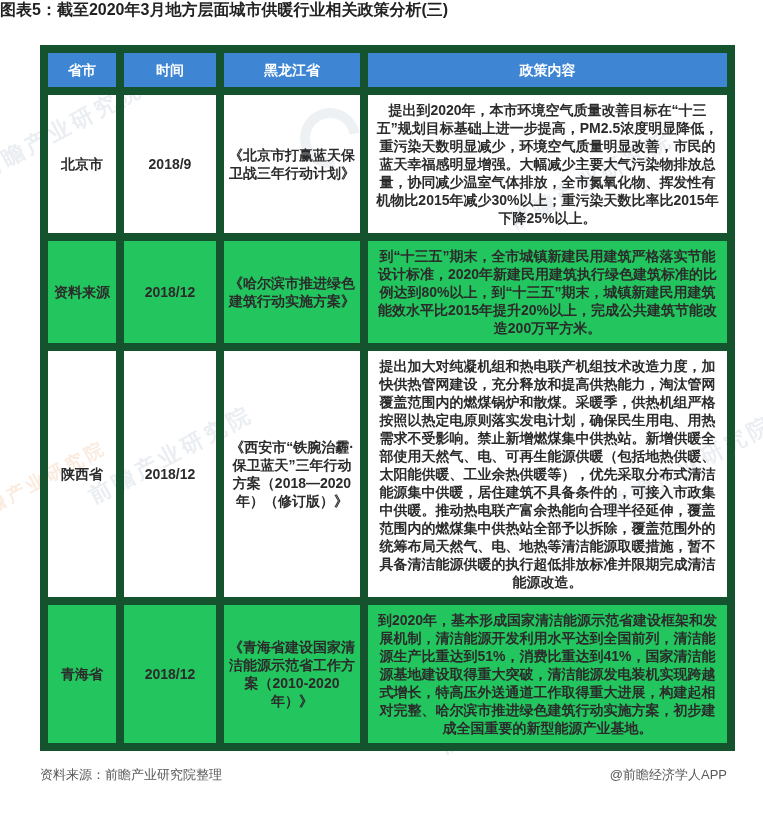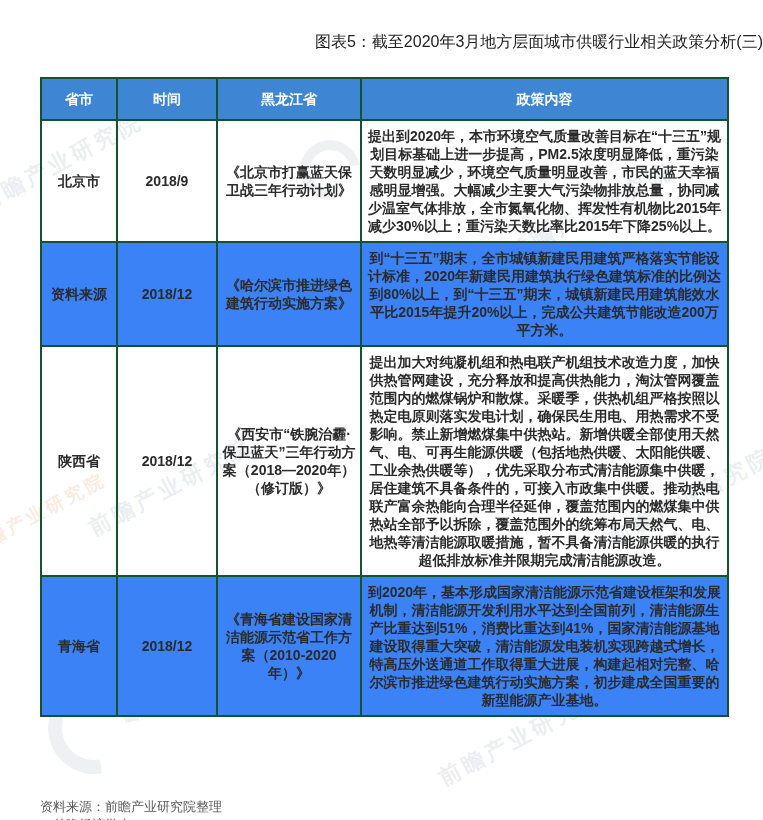--- a/index.html
+++ b/index.html
@@ -34,63 +34,62 @@
     border-radius: 50%;
     border-right-color: transparent;
     transform: rotate(35deg);
   }
   .wm-logo.l1 { left: 300px; top: 108px; width: 60px; height: 60px; border-width: 10px; }
   .wm-logo.l2 { left: 48px;  top: 650px; }
 
   
   .title {
     position: relative; z-index: 1;
-    text-align: right;
-    margin-top: 32px;
-    font-size: 16px; font-weight: normal;
+    text-align: left;
+    font-size: 16px; font-weight: bold;
     color: #222222;
   }
 
   
   table.policy {
     position: relative; z-index: 1;
     margin: 24px 36px 0 40px;
     width: 687px;
     border-collapse: collapse;
     table-layout: fixed;
   }
   .policy th, .policy td {
-    border: 2px solid #14532d;
+    border: 8px solid #14532d;
     text-align: center;
     vertical-align: middle;
     font-size: 14px;
     line-height: 18px;
     font-weight: bold;
     color: #2b2b2b;
     padding: 4px 3px;
   }
   .policy th {
     background: #3e86d4;
     color: #ffffff;
     height: 42px;
     font-size: 14px;
   }
   .policy col.c-prov { width: 76px; }
   .policy col.c-date { width: 100px; }
   .policy col.c-name { width: 144px; }
   .policy col.c-cont { width: 367px; }
-  .policy tr.alt td { background: #3b82f6; }
+  .policy tr.alt td { background: #22c55e; }
   .policy td.content { padding: 6px 5px; }
 
   
   .footer {
     position: absolute; z-index: 1;
     left: 40px; right: 36px; top: 766px;
     display: flex; justify-content: space-between;
-    font-size: 13px; color: #595959; flex-direction: column;
+    font-size: 13px; color: #595959;
   }
 </style>
 </head>
 <body>
 
 <div class="page">
 
   <div class="wm-layer">
     <span class="wm wm1">前瞻产业研究院</span>
     <span class="wm wm2">前瞻产业研究院</span>

